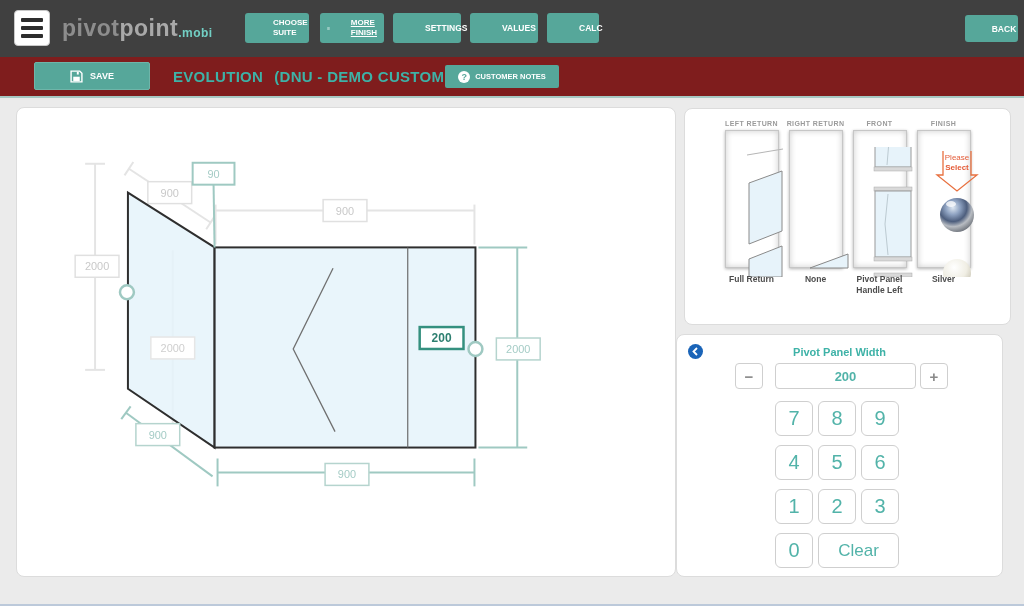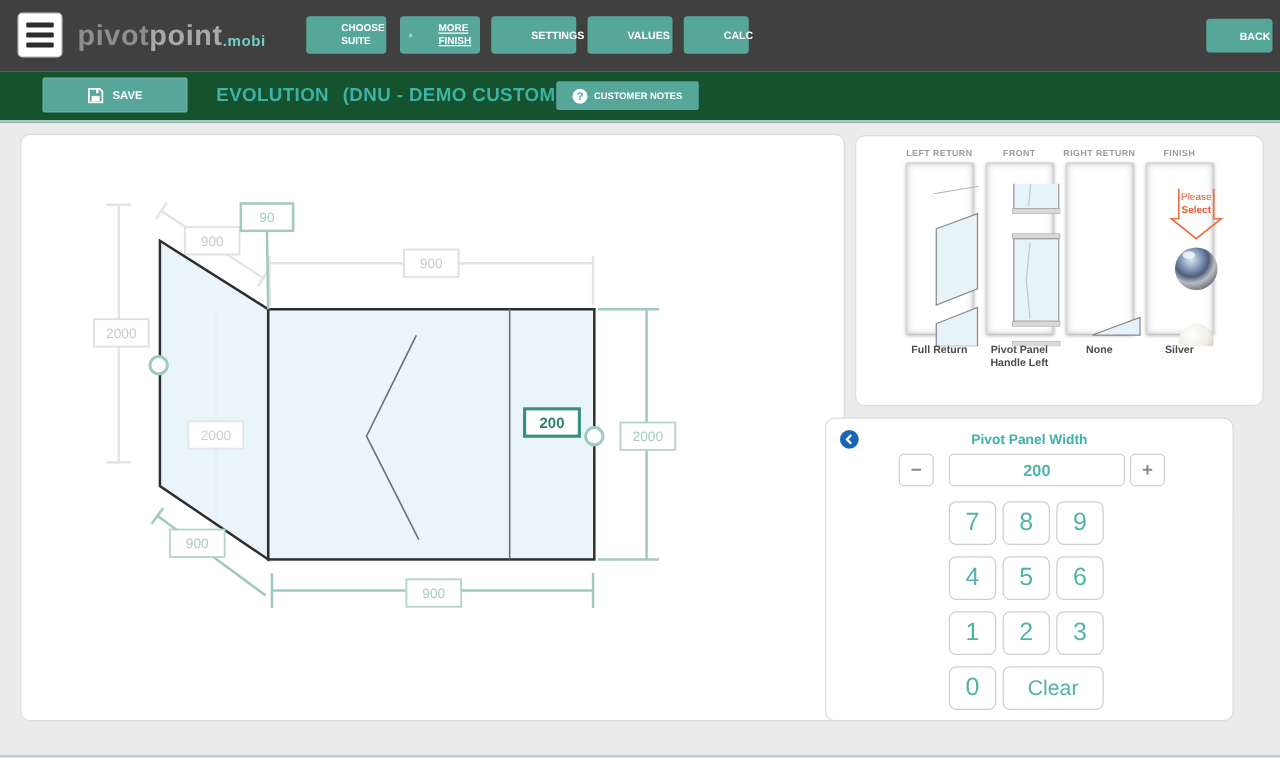--- a/index.html
+++ b/index.html
@@ -23,38 +23,38 @@
   .hbtn .txt1 { font-size:8px; font-weight:bold; line-height:1.2; text-align:left;margin-left:16px; }
   .hbtn .txt  { font-size:8.5px; font-weight:bold;padding-left:20px; }
   .btn-choose   { left:245px; width:64px; }
   .btn-more     { left:320px; width:64px;text-decoration:underline; }
   .btn-settings { left:393px; width:68px; }
   .btn-values   { left:470px; width:68px; }
   .btn-calc     { left:547px; width:52px; }
   .btn-back     { left:965px; top:15px; height:27px; width:53px; justify-content:center; }
 
   
-  .toolbar { position:absolute; top:57px; left:0; width:1024px; height:41px; background:#14532d;
+  .toolbar { position:absolute; top:57px; left:0; width:1024px; height:41px; background:#7f1d1d;
              border-bottom:2px solid #a6c8c3; z-index:4; }
   .save-btn { position:absolute; left:34px; top:5px; width:116px; height:28px; background:#56a79a;
               border:1px solid #6fb5a9; border-radius:2px; color:#fff; font-size:9px; font-weight:bold;
               display:flex; align-items:center; justify-content:center; gap:7px; cursor:pointer; font-family:inherit; }
   .bar-title { position:absolute; left:173px; top:0; height:39px; display:flex; align-items:center; gap:11px;
                color:#3eb2a7; font-size:15px; font-weight:bold; letter-spacing:.3px; }
   .notes-btn { position:absolute; left:445px; top:8px; width:114px; height:23px; background:#56a79a;
                border:none; border-radius:2px; color:#fff; font-size:7.5px; font-weight:bold;
                display:flex; align-items:center; justify-content:center; gap:5px; cursor:pointer; font-family:inherit; }
   .qcircle { width:12px; height:12px; border-radius:50%; background:#fff; color:#56a79a; font-size:9px;
              font-weight:bold; display:flex; align-items:center; justify-content:center; }
 
   
   .card { position:absolute; background:#fff; border:1px solid #dcdcdc; border-radius:8px; }
   .draw-card   { left:16px;  top:107px; width:660px; height:470px; }
   .select-card { left:684px; top:108px; width:327px; height:217px; }
-  .keypad-card { left:660px; top:334px; width:327px; height:243px; }
+  .keypad-card { left:676px; top:334px; width:327px; height:243px; }
 
   
   .sel-row { display:flex; justify-content:center; gap:6px; padding-top:11px; }
   .sel-col { width:58px; }
   .sel-head { font-size:7px; font-weight:bold; color:#9a9a9a; letter-spacing:.4px; text-align:center;
               margin-bottom:3px; white-space:nowrap; }
   .sel-box { width:54px; height:138px; margin:0 auto; background:#fff; border:1px solid #c6c6c6;
              box-shadow:0 1px 3px rgba(0,0,0,.3), inset 0 0 6px rgba(0,0,0,.2); padding:16px; cursor:pointer; }
   .sel-box svg { display:block; width:46px; height:130px; }
   .sel-label { margin-top:6px; font-size:8.5px; font-weight:bold; color:#4c4c4c; text-align:center; line-height:1.25; }
@@ -280,44 +280,44 @@
         <svg viewBox="0 0 46 130">
           <line x1="5" y1="8" x2="41" y2="2" stroke="#b5b5b5" stroke-width="1"></line>
           <polygon points="7,36 40,24 40,84 7,97" fill="#e7f3fa" stroke="#8a8a8a" stroke-width="1"></polygon>
           <polygon points="7,112 40,99 40,130 7,130" fill="#e7f3fa" stroke="#8a8a8a" stroke-width="1"></polygon>
         </svg>
       </div>
       <div class="sel-label">Full Return</div>
     </div>
 
     <div class="sel-col">
+      <div class="sel-head">RIGHT RETURN</div>
+      <div class="sel-box">
+        <svg viewBox="0 0 46 130">
+          <polygon points="4,121 42,107 42,121" fill="#e7f3fa" stroke="#888" stroke-width="1"></polygon>
+        </svg>
+      </div>
+      <div class="sel-label">None</div>
+    </div>
+
+    <div class="sel-col">
       <div class="sel-head">FRONT</div>
       <div class="sel-box">
         <svg viewBox="0 0 46 130">
           <rect x="5" y="-8" width="36" height="28" fill="#e7f3fa" stroke="#9a9a9a" stroke-width="1"></rect>
           <rect x="4" y="20" width="38" height="4" fill="#d9d9d9" stroke="#aaa" stroke-width="0.5"></rect>
           <line x1="19" y1="-6" x2="17" y2="18" stroke="#bccad1" stroke-width="1"></line>
           <rect x="4" y="40" width="38" height="4" fill="#d9d9d9" stroke="#aaa" stroke-width="0.5"></rect>
           <rect x="5" y="44" width="36" height="66" fill="#e7f3fa" stroke="#9a9a9a" stroke-width="1"></rect>
           <rect x="4" y="110" width="38" height="4" fill="#d9d9d9" stroke="#aaa" stroke-width="0.5"></rect>
           <polyline points="18,47 15,77 18,108" fill="none" stroke="#bccad1" stroke-width="1"></polyline>
           <rect x="4" y="126" width="38" height="4" fill="#d9d9d9" stroke="#aaa" stroke-width="0.5"></rect>
         </svg>
       </div>
       <div class="sel-label">Pivot Panel Handle Left</div>
-    </div>
-
-    <div class="sel-col">
-      <div class="sel-head">RIGHT RETURN</div>
-      <div class="sel-box">
-        <svg viewBox="0 0 46 130">
-          <polygon points="4,121 42,107 42,121" fill="#e7f3fa" stroke="#888" stroke-width="1"></polygon>
-        </svg>
-      </div>
-      <div class="sel-label">None</div>
     </div>
 
     <div class="sel-col">
       <div class="sel-head">FINISH</div>
       <div class="sel-box">
         <svg viewBox="0 0 46 130">
           <defs>
             <radialGradient id="chrome" cx="38%" cy="28%" r="75%">
               <stop offset="0%" stop-color="#dfe8f2"></stop>
               <stop offset="28%" stop-color="#8fa3c2"></stop>

